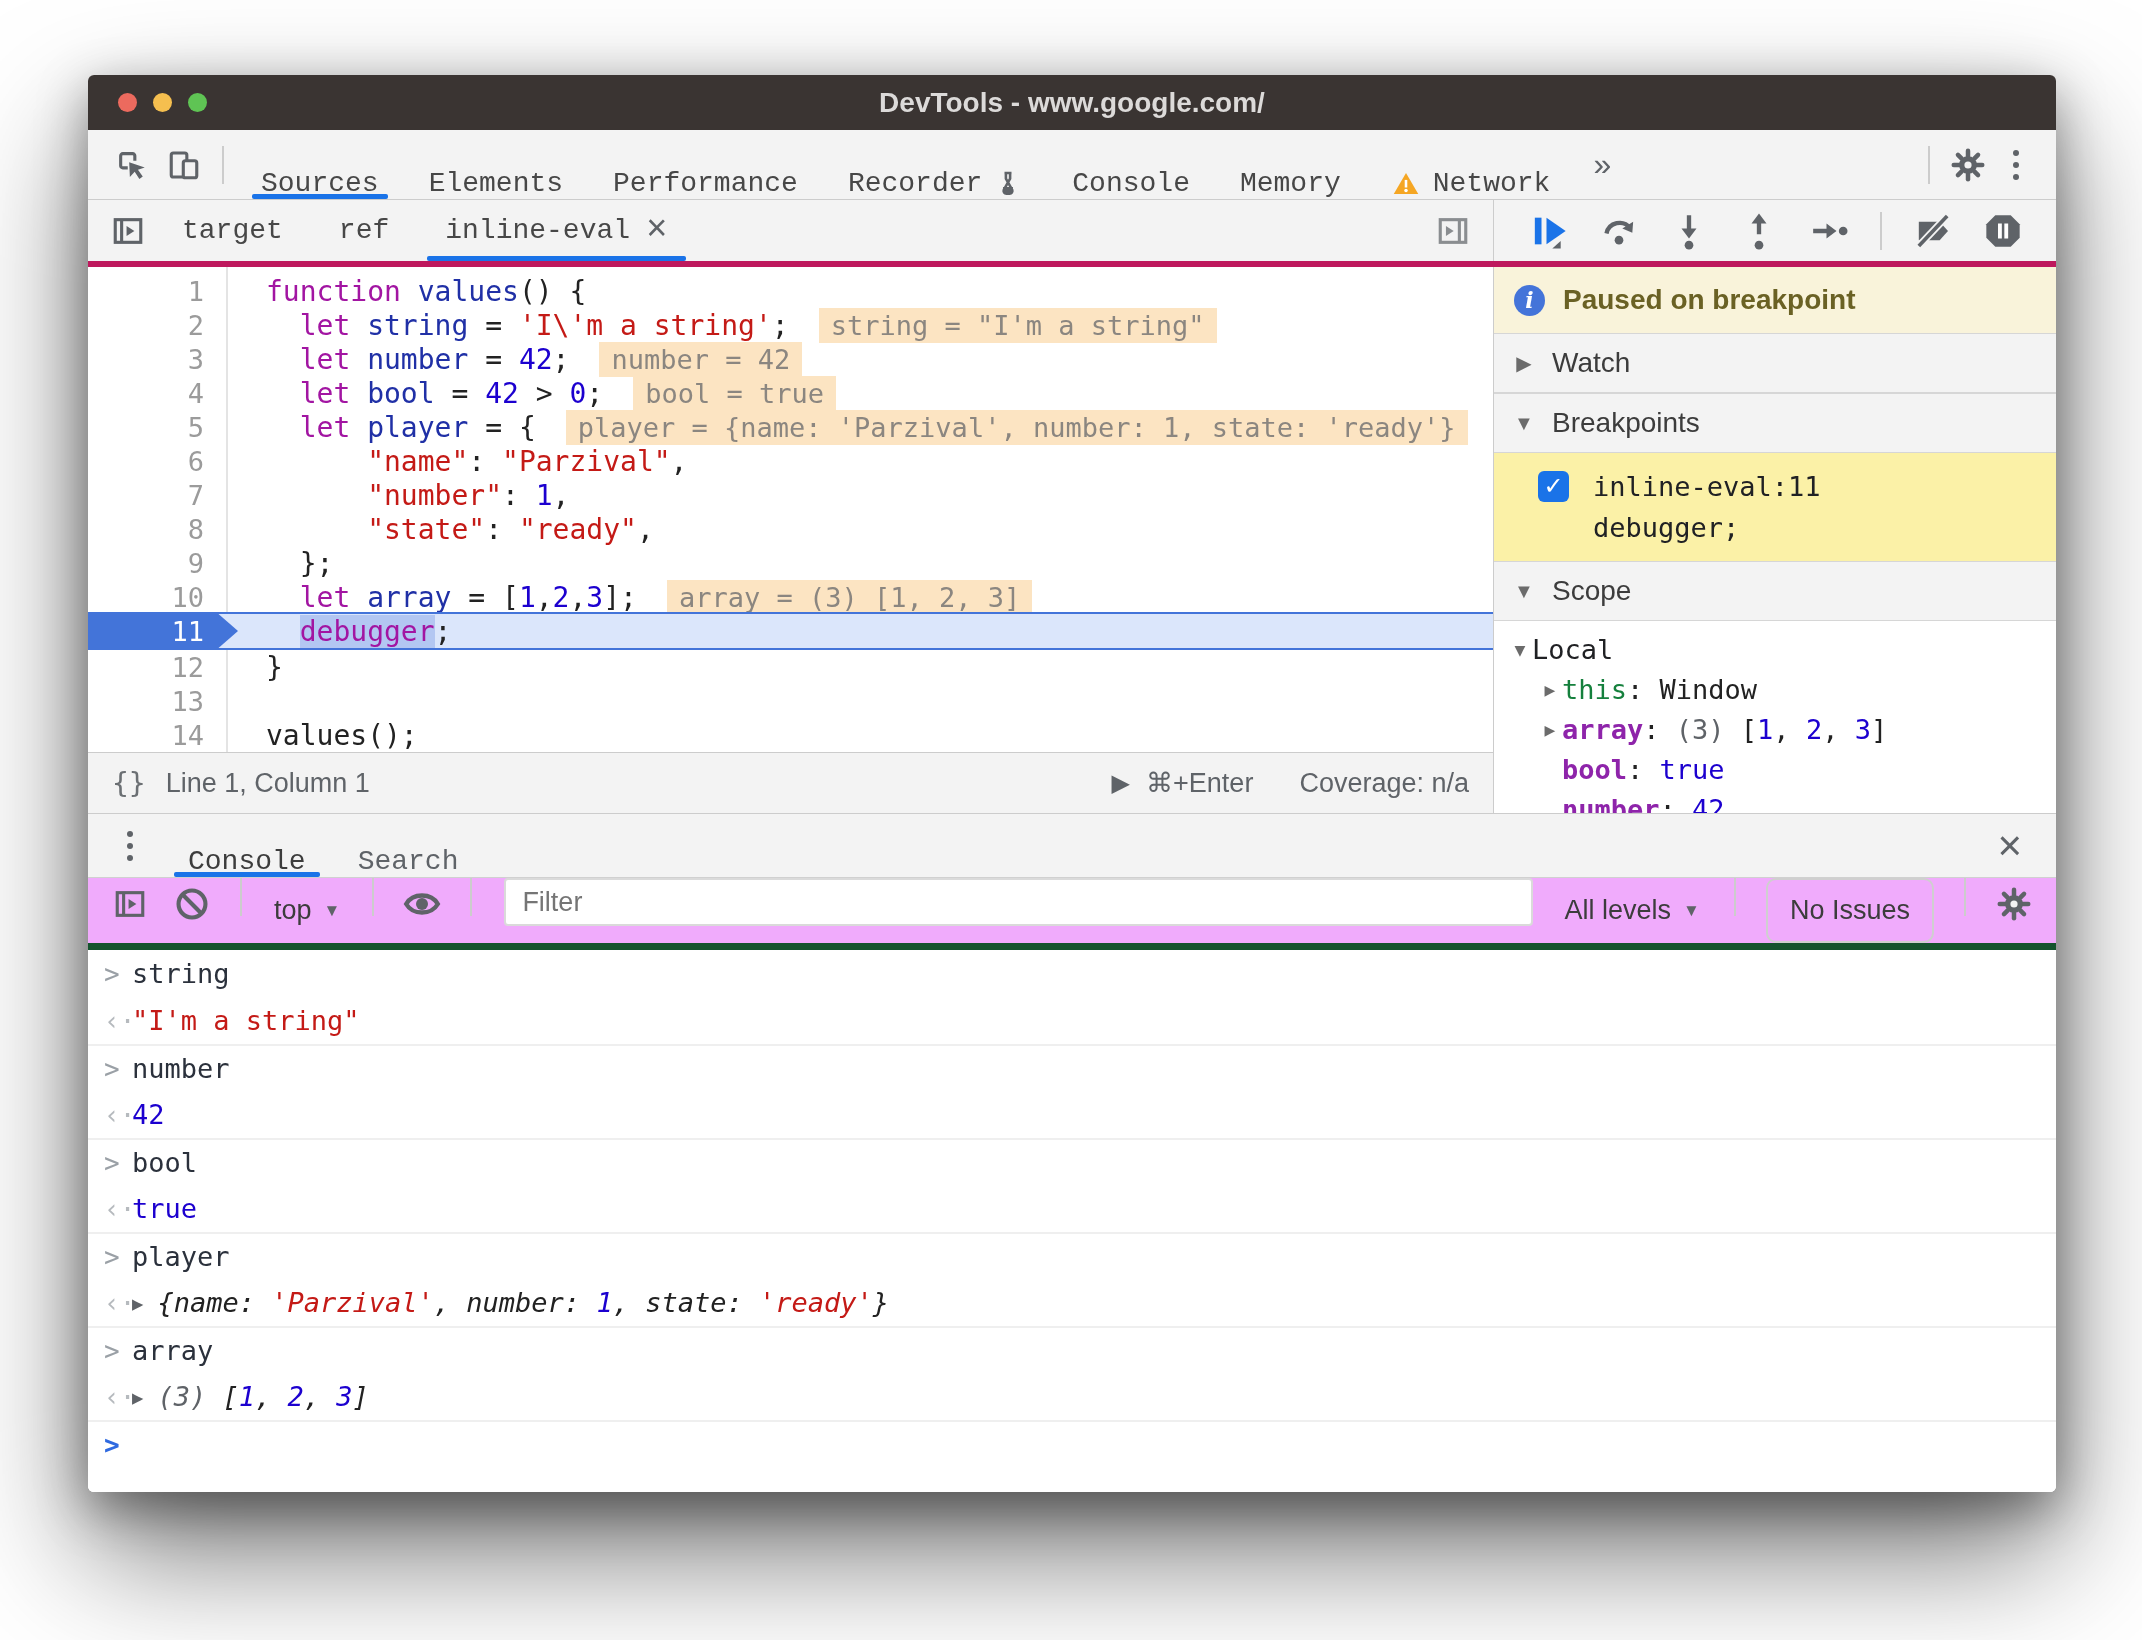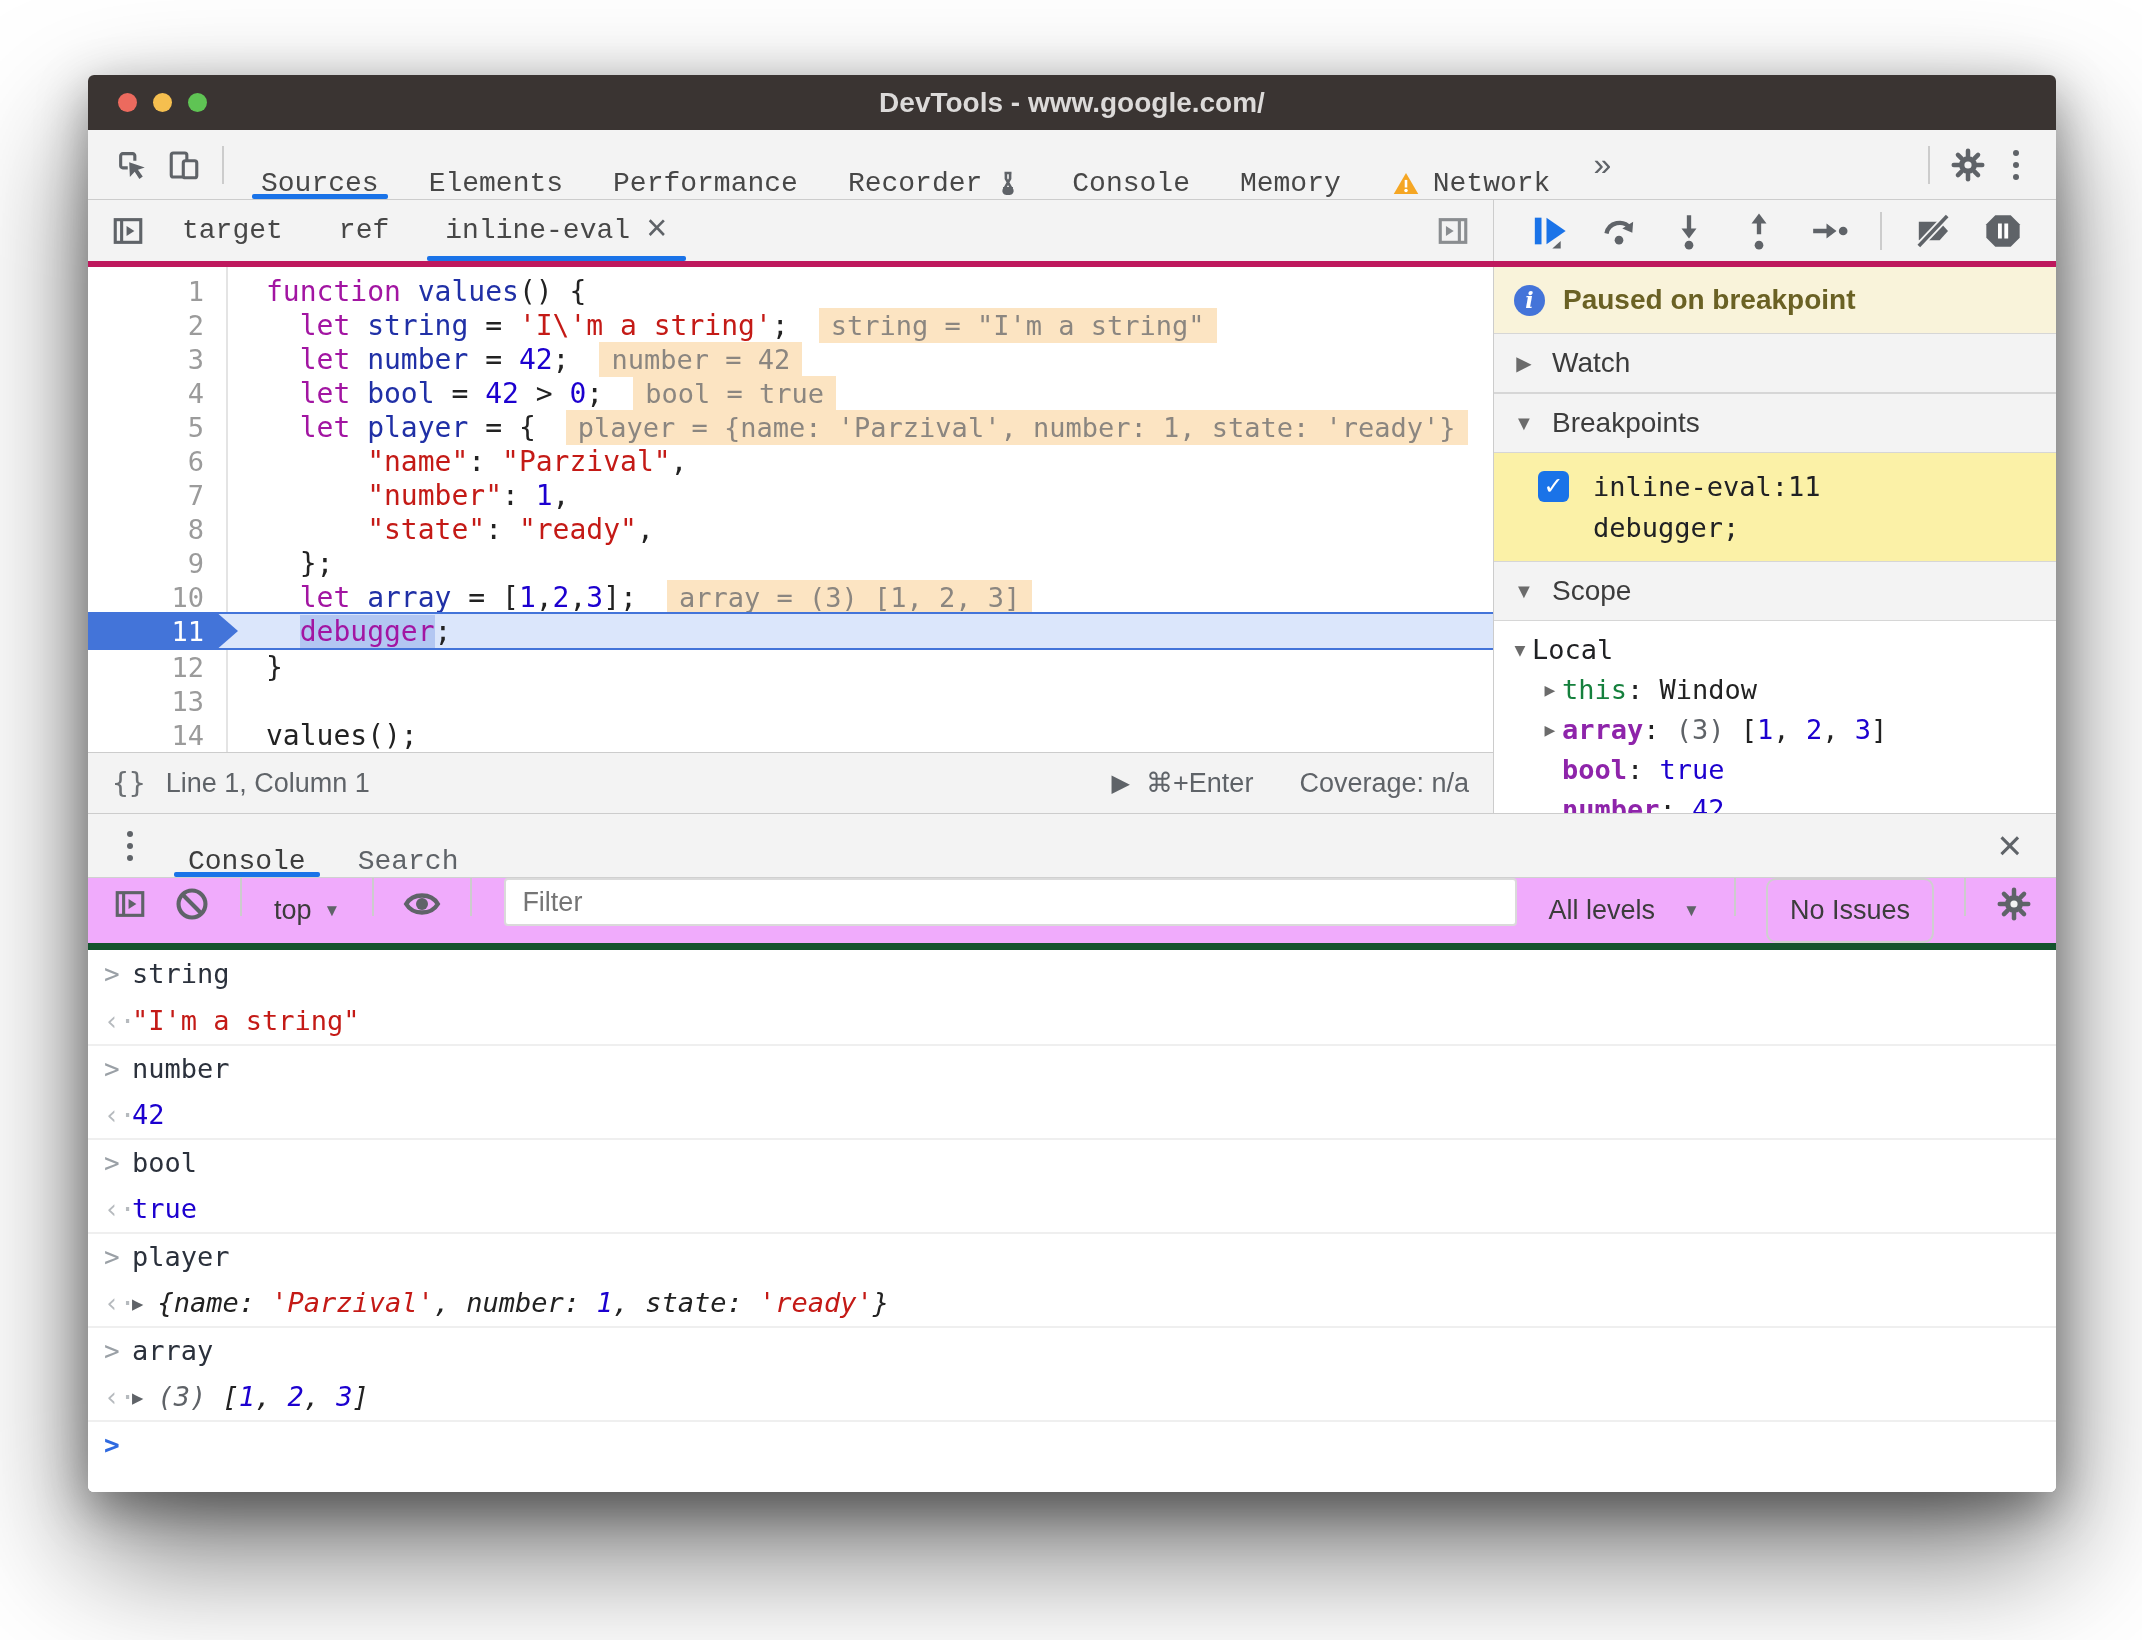--- a/index.html
+++ b/index.html
@@ -86,21 +86,21 @@
   .drawer-tab.inactive { color:#5f6368; }
   .drawer-tab .underline { position:absolute; left:12px; right:12px; bottom:0; height:5px; background:#1a73e8; border-radius:2px; }
   .drawer-close { margin-left:auto; align-self:center; font-size:42px; color:#5f6368; padding:0 14px; line-height:1; }
   .drawer-toolbar { height:72px; flex:none; background:#f0abfc; border-bottom:7px solid #14532d; display:flex; 
                     padding:0 16px; gap:10px; }
   .ctx-select { display:flex; align-items:center; gap:12px; font-size:27px; color:#3c3c3c; padding:0 10px; }
   .caret { font-size:17px; color:#5f6368; }
   .filter-input { flex:1; height:48px; border:2px solid #dadada; border-radius:4px; background:#fff; font-size:27px;
                   font-family:"Liberation Sans",sans-serif; color:#444; padding:0 16px; margin:0 10px; outline:none; }
   .filter-input::placeholder { color:#757575; }
-  .levels { display:flex; align-items:center; gap:28px; font-size:27px; color:#3c3c3c; padding:0 12px; }
+  .levels { display:flex; align-items:center; gap:12px; font-size:27px; color:#3c3c3c; padding:0 12px; }
   .no-issues { border:2px solid #cfcfcf; border-radius:10px; padding:7px 22px; font-size:27px; color:#3c3c3c; background:transparent; margin:0 8px; white-space:nowrap; }
   .console-out { flex:1; overflow:hidden; font-family:"DejaVu Sans Mono",monospace; font-size:27px; background:#fff; }
   .con-row { min-height:47px; display:flex; align-items:center; white-space:pre; }
   .con-row.sep { border-top:2px solid #efefef; }
   .con-glyph { width:44px; flex:none; padding-left:16px; font-size:26px; }
   .g-in { color:#9aa0a6; } .g-out { color:#b6babe; } .g-prompt { color:#2f6ae0; font-weight:bold; }
   .con-text { color:#2b313c; }
   .con-row .exp-tri { color:#5f6368; font-size:19px; margin-right:14px; }
   .italic, .italic span { font-style:italic; }
   svg { display:block; }

